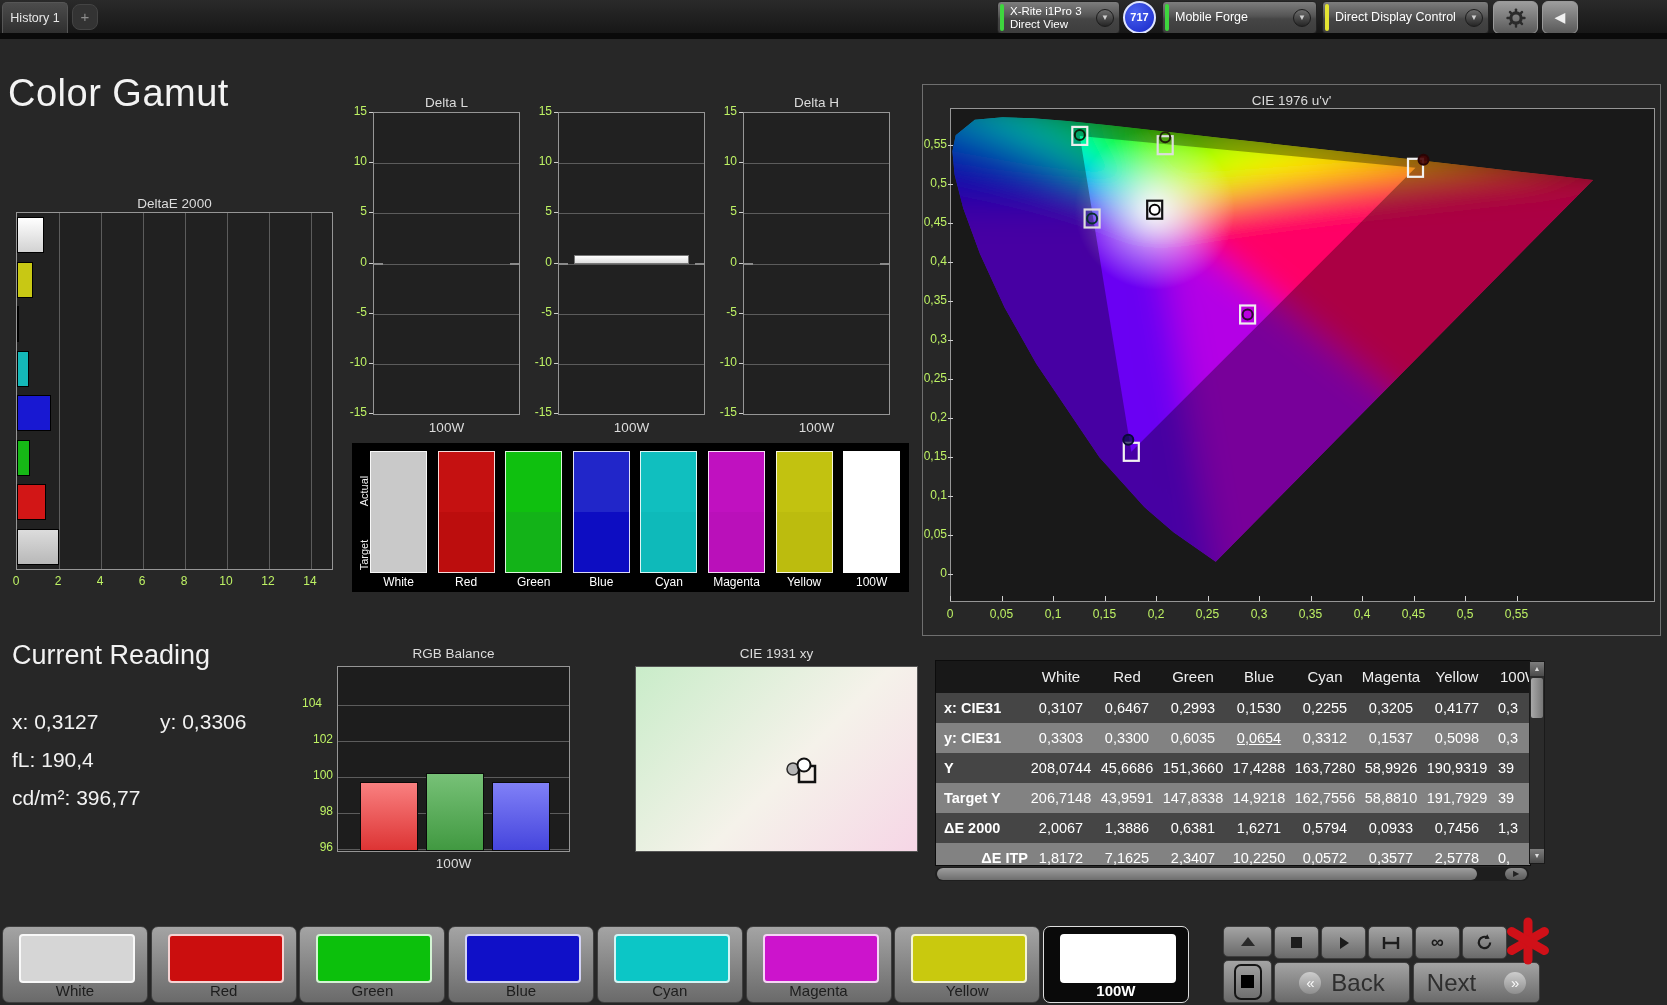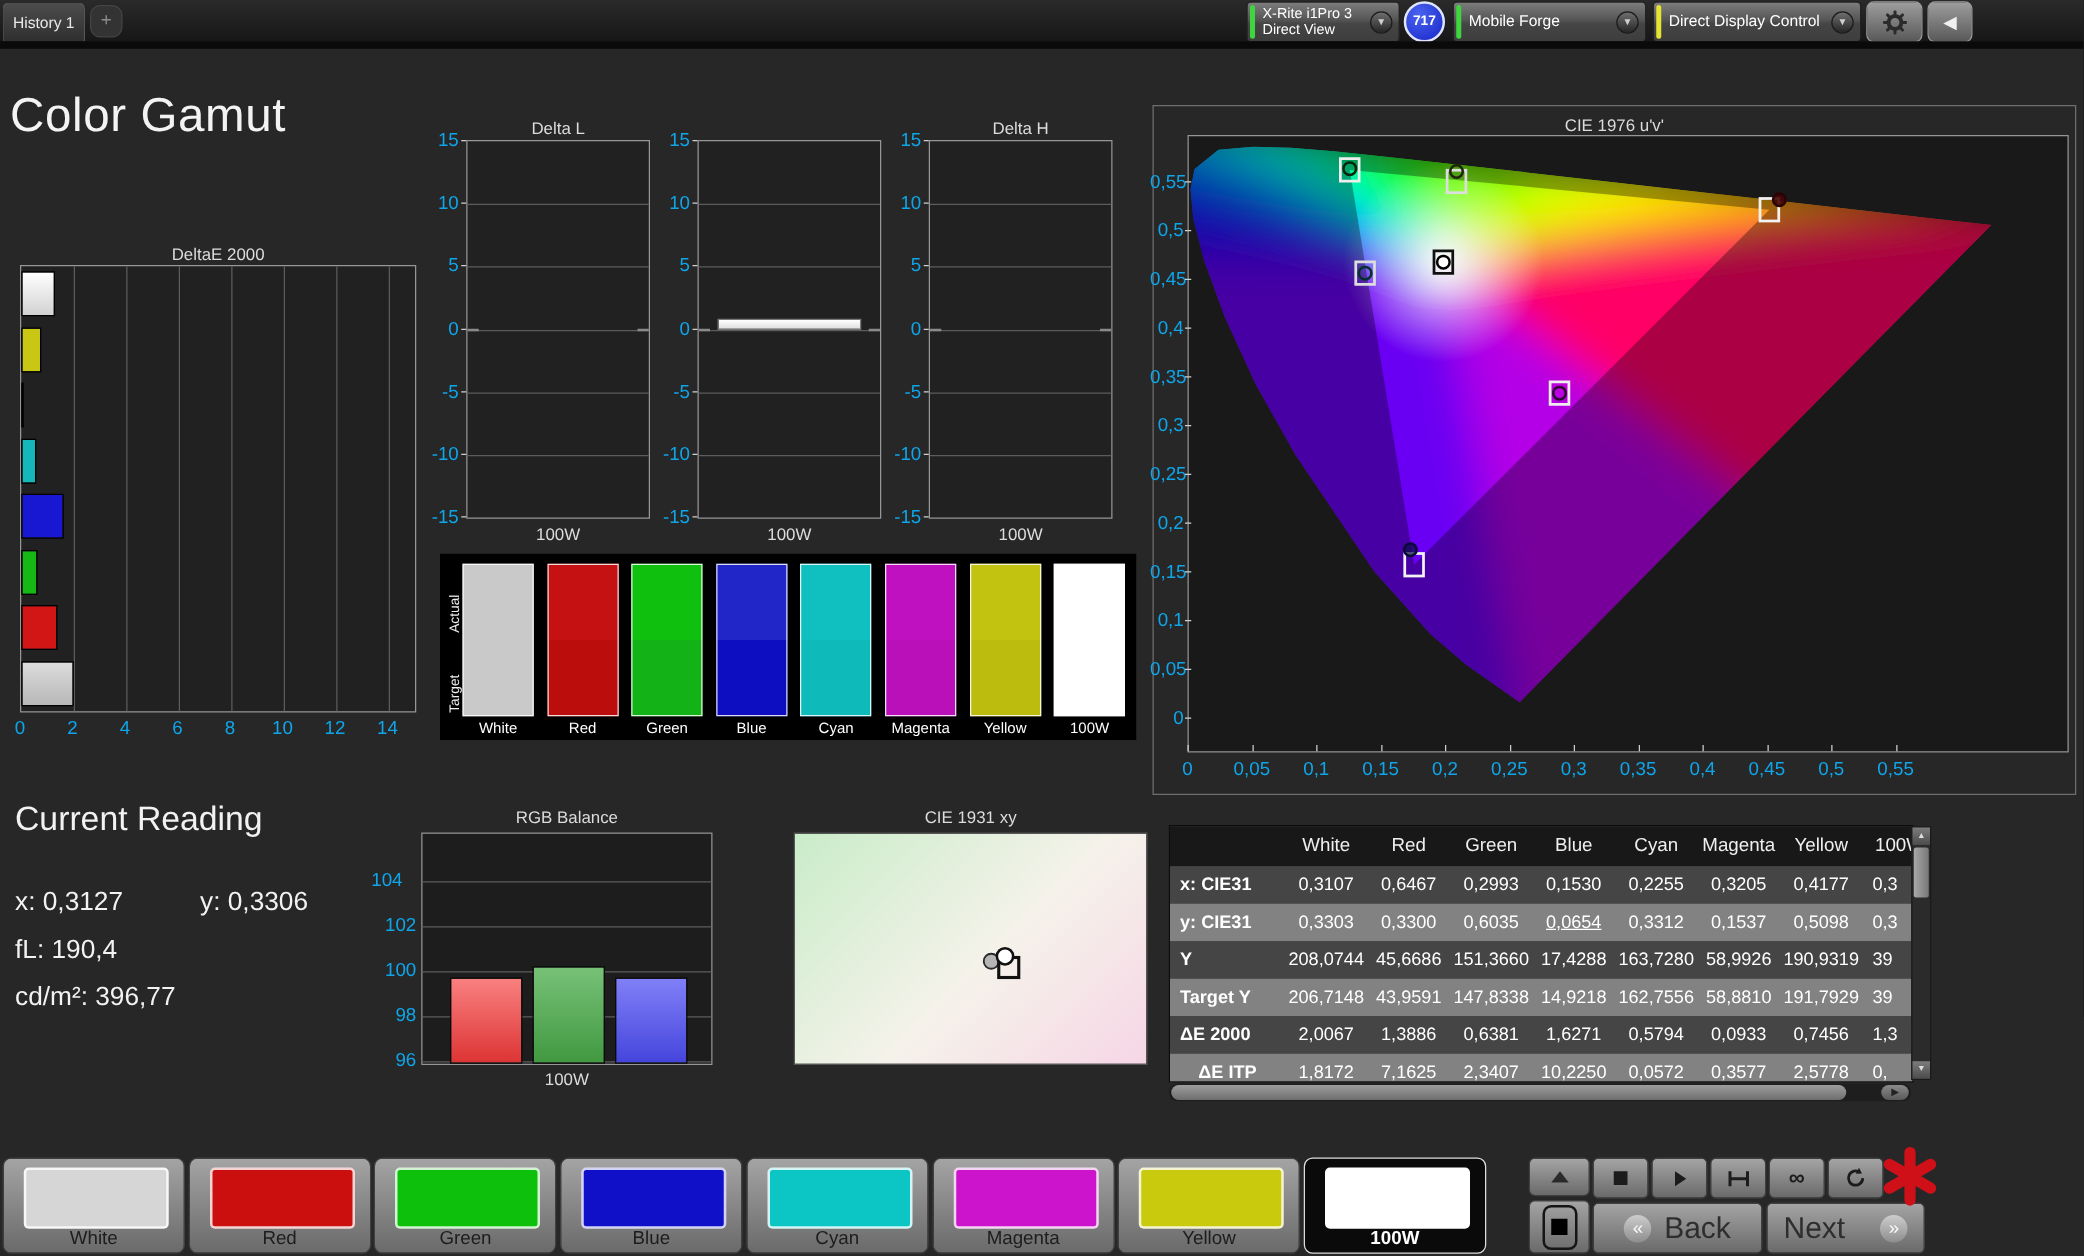--- a/index.html
+++ b/index.html
@@ -22,21 +22,21 @@
   .droparrow{position:absolute;right:5px;top:7px;width:18px;height:18px;border-radius:50%;
         background:linear-gradient(#6e6e6e,#262626);border:1px solid #1c1c1c;box-sizing:border-box;
         color:#cfcfcf;font-size:8px;text-align:center;line-height:16px;}
   .badge{position:absolute;left:1123px;top:1px;width:33px;height:33px;border-radius:50%;box-sizing:border-box;
         border:2px solid #dfe5ff;background:radial-gradient(circle at 35% 30%,#4a63f0,#1726c8);
         color:#fff;font-size:11px;font-weight:bold;text-align:center;line-height:29px;}
   .sqbtn{position:absolute;top:1px;height:33px;border-radius:6px;border:1px solid #9a9a9a;box-sizing:border-box;
         background:linear-gradient(#9d9d9d,#595959);text-align:center;}
   
   .ctitle{position:absolute;text-align:center;font-size:13.5px;color:#dcdcdc;}
-  .tick{position:absolute;font-size:15px;color:#0ea5e9;}
+  .tick{position:absolute;font-size:12px;color:#bef264;}
   .plot{position:absolute;background:#212121;border:1px solid #969696;box-sizing:border-box;}
   .grid-v{position:absolute;top:0;bottom:0;width:1px;background:#5c5c5c;}
   .grid-h{position:absolute;left:0;right:0;height:1px;background:#5c5c5c;}
   .bigtitle{position:absolute;left:8px;top:72px;font-size:38px;color:#f3f3f3;letter-spacing:.5px;}
   
   .strip{position:absolute;left:352px;top:443px;width:557px;height:149px;background:#000;}
   .rotlab{position:absolute;width:70px;text-align:center;font-size:11px;color:#f0f0f0;transform:rotate(-90deg);}
   .swlab{position:absolute;font-size:12px;color:#fff;text-align:center;}
   
   .cmtable{position:absolute;left:935px;top:660px;width:594px;height:204px;overflow:hidden;background:#3a3a3a;
@@ -482,21 +482,21 @@
         <div class="tcell" style="width: 66px;">2,0067</div>
         <div class="tcell" style="width: 66px;">1,3886</div>
         <div class="tcell" style="width: 66px;">0,6381</div>
         <div class="tcell" style="width: 66px;">1,6271</div>
         <div class="tcell" style="width: 66px;">0,5794</div>
         <div class="tcell" style="width: 66px;">0,0933</div>
         <div class="tcell" style="width: 66px;">0,7456</div>
         <div class="tcell" style="width: 40px; text-align: left; padding-left: 8px;">1,3</div>
       </div>
       <div class="trow" style="height: 30px; background: rgb(130, 130, 130);">
-        <div class="tcell" style="width: 92px; text-align: center; padding-left: 0; font-weight: bold;">ΔE ITP</div>
+        <div class="tcell" style="width: 92px; text-align: right; padding-left: 0; font-weight: bold;">ΔE ITP</div>
         <div class="tcell" style="width: 66px;">1,8172</div>
         <div class="tcell" style="width: 66px;">7,1625</div>
         <div class="tcell" style="width: 66px;">2,3407</div>
         <div class="tcell" style="width: 66px;">10,2250</div>
         <div class="tcell" style="width: 66px;">0,0572</div>
         <div class="tcell" style="width: 66px;">0,3577</div>
         <div class="tcell" style="width: 66px;">2,5778</div>
         <div class="tcell" style="width: 40px; text-align: left; padding-left: 8px;">0,</div>
       </div>
     </div>

